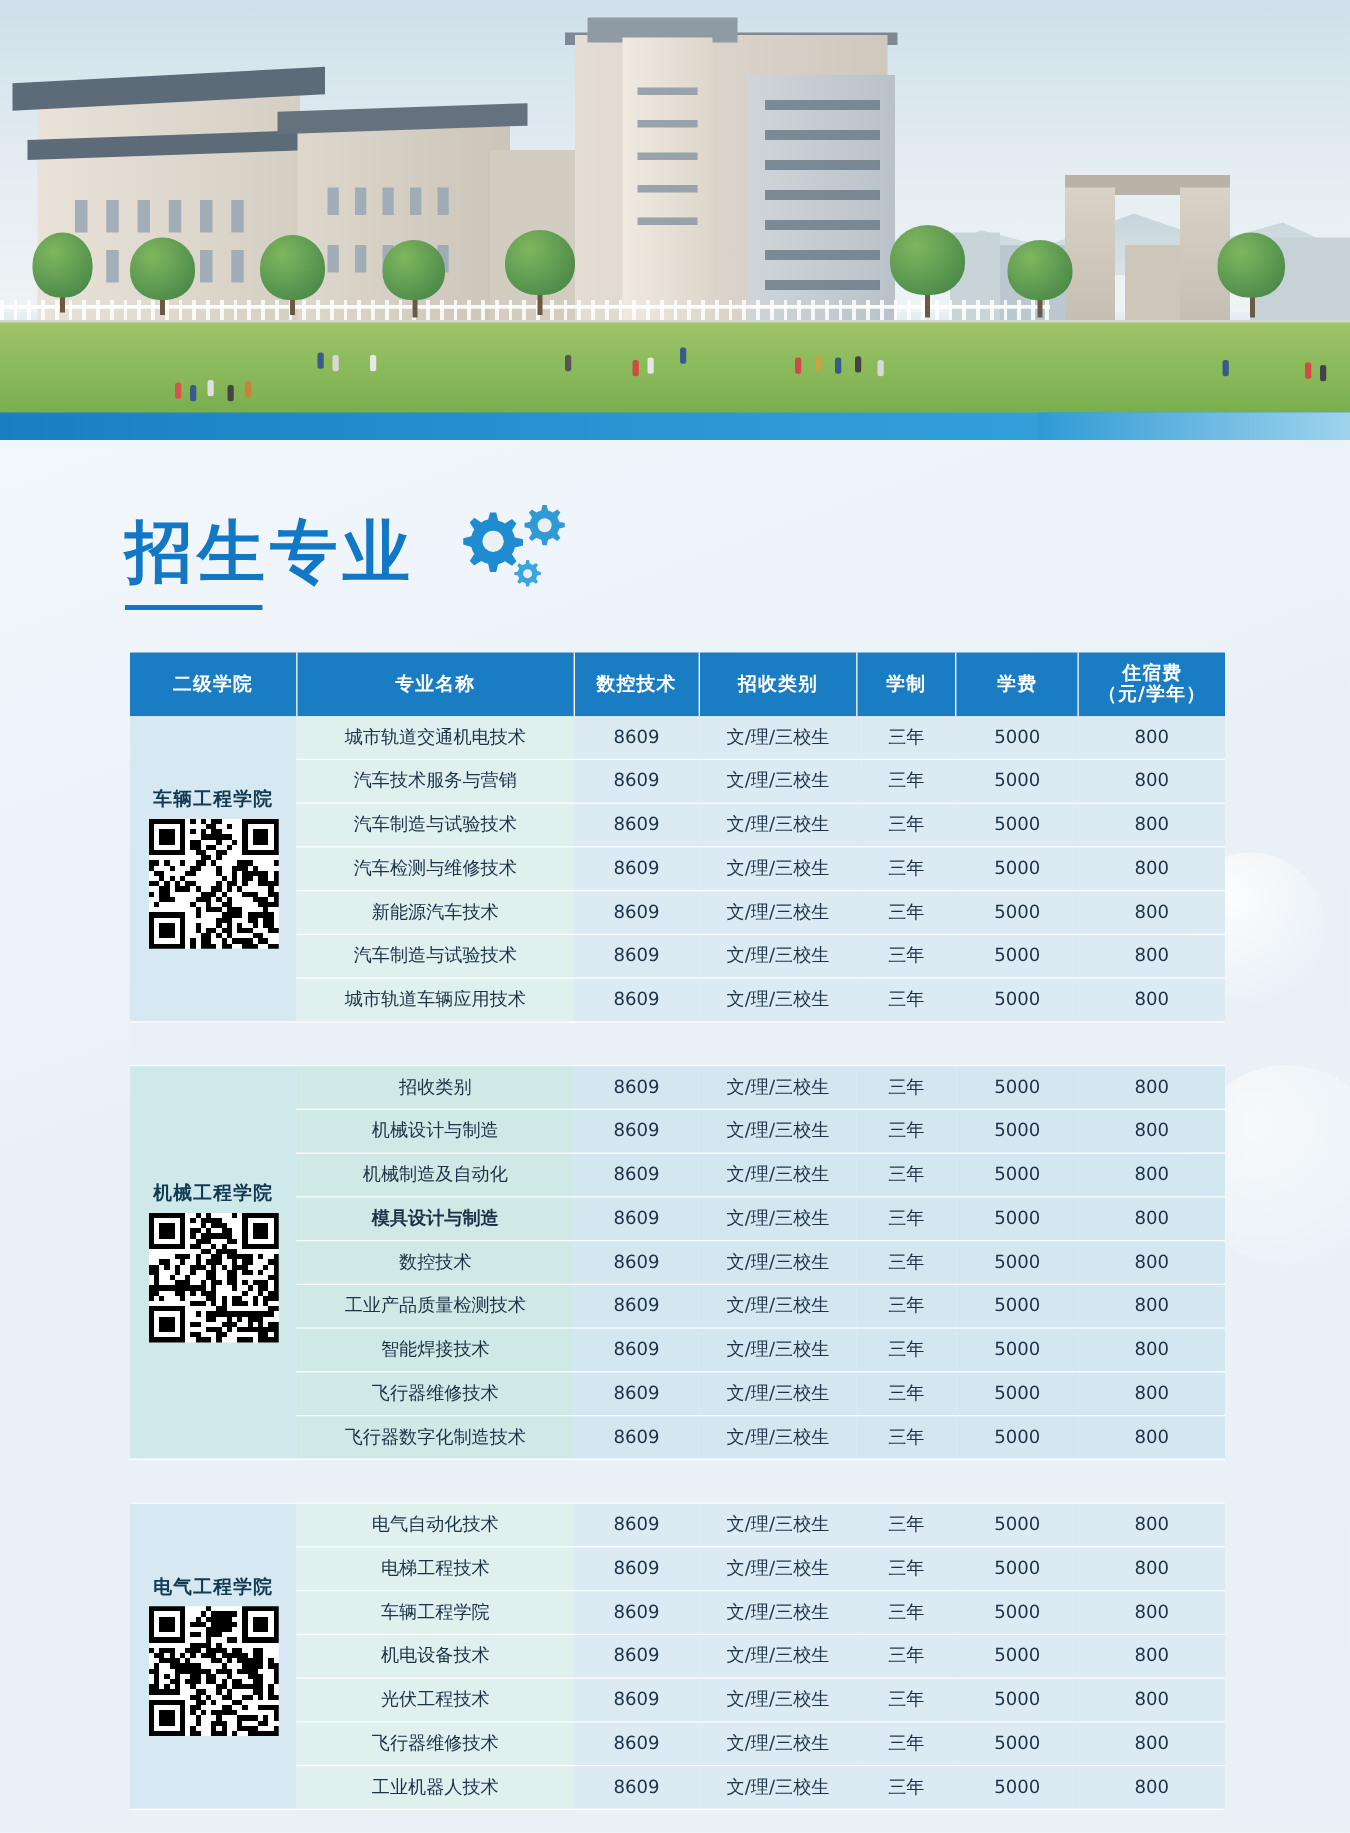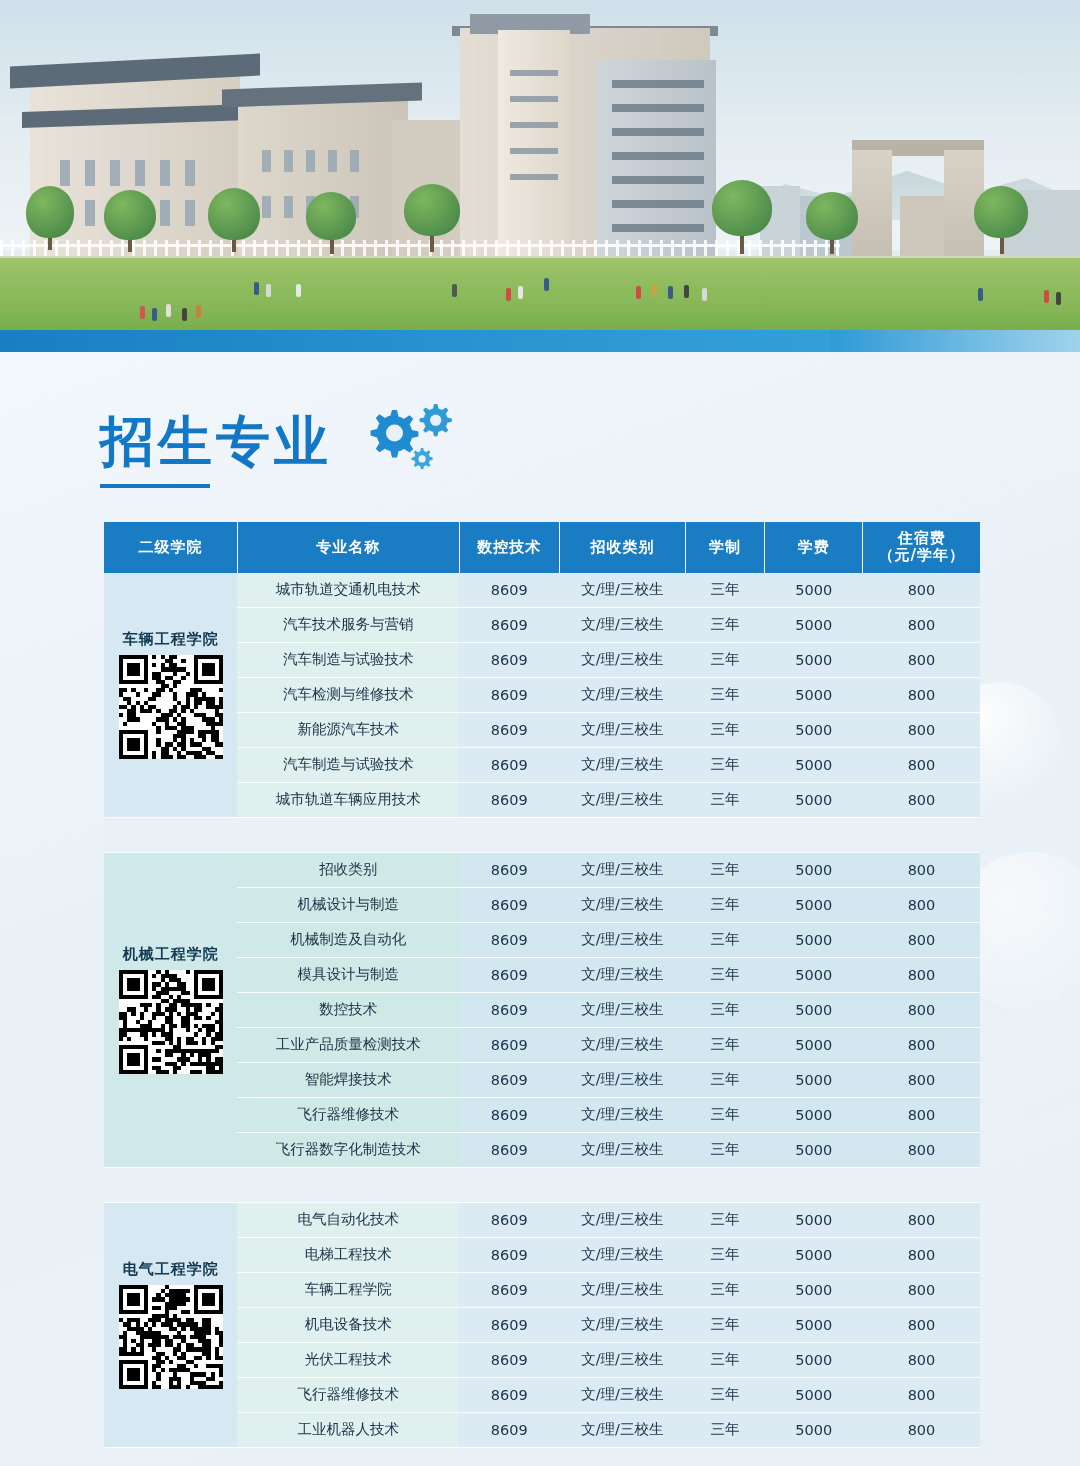--- a/index.html
+++ b/index.html
@@ -787,21 +787,21 @@
         </tr>
         <tr>
           <td class="major" style="background:#cfe9e6;">机械制造及自动化</td>
           <td style="background:#d3e7f1;">8609</td>
           <td style="background:#d3e7f1;">文/理/三校生</td>
           <td style="background:#d3e7f1;">三年</td>
           <td style="background:#d3e7f1;">5000</td>
           <td style="background:#d3e7f1;">800</td>
         </tr>
         <tr>
-          <td class="major" style="background:#cfe9e6;">模具设计与制造</td>
+          <td class="major" style="background:#cfe9e6;font-weight:bold;">模具设计与制造</td>
           <td style="background:#d3e7f1;">8609</td>
           <td style="background:#d3e7f1;">文/理/三校生</td>
           <td style="background:#d3e7f1;">三年</td>
           <td style="background:#d3e7f1;">5000</td>
           <td style="background:#d3e7f1;">800</td>
         </tr>
         <tr>
           <td class="major" style="background:#cfe9e6;">数控技术</td>
           <td style="background:#d3e7f1;">8609</td>
           <td style="background:#d3e7f1;">文/理/三校生</td>

